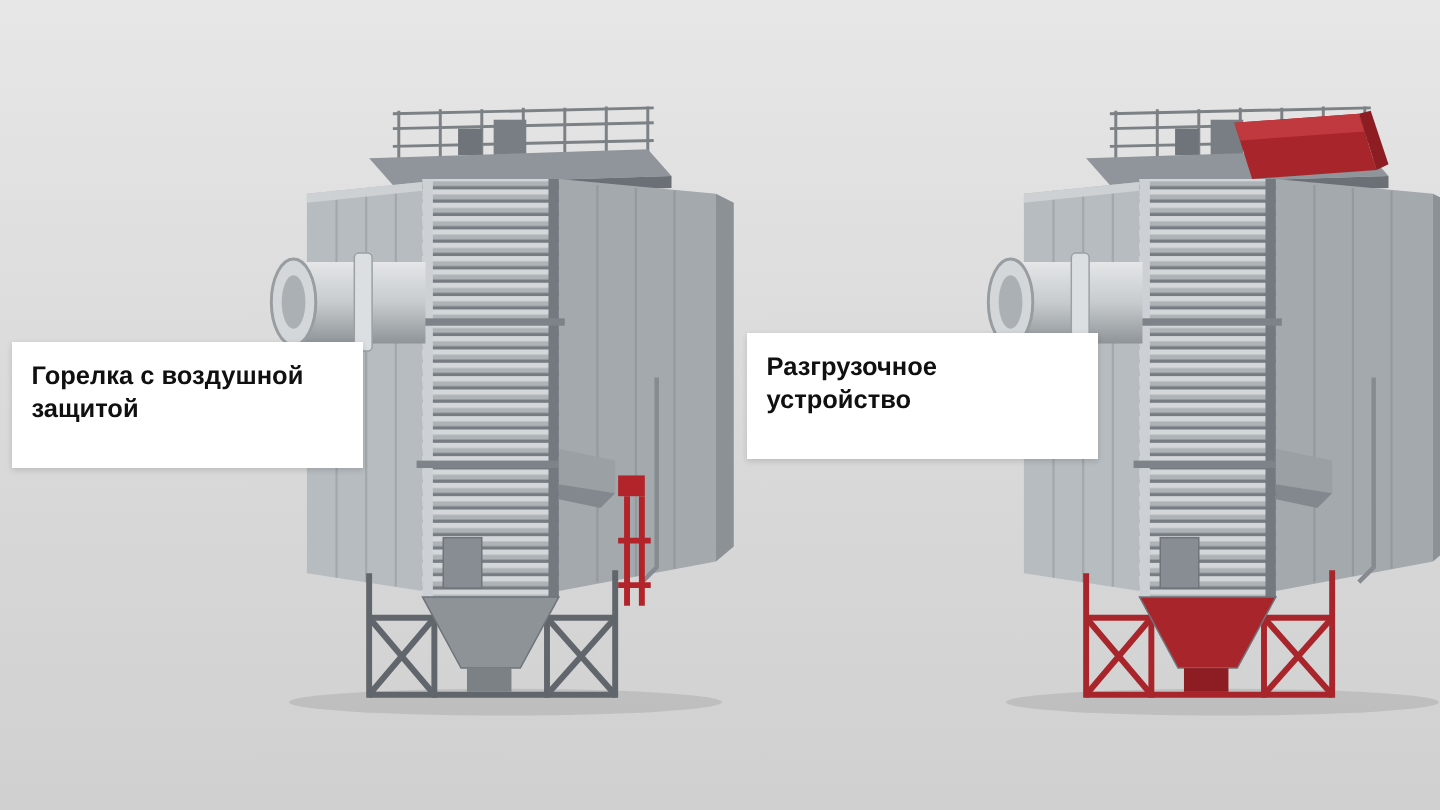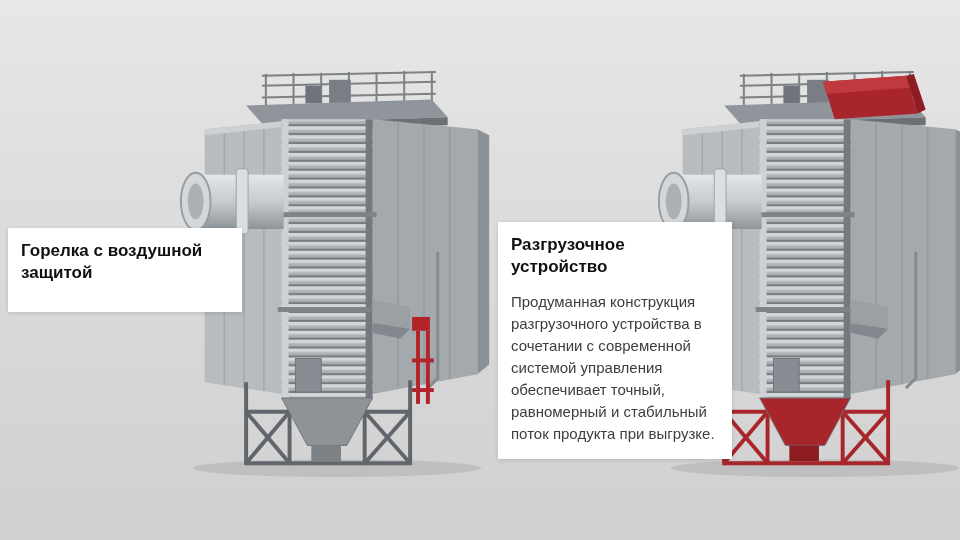--- a/index.html
+++ b/index.html
@@ -183,16 +183,15 @@
       <use href="#dryer" xlink:href="#dryer"></use>
     </svg>
   </div>
 
   <div class="card card-left">
     <h2>Горелка с воздушной защитой</h2>
   </div>
 
   <div class="card card-right">
     <h2>Разгрузочное устройство</h2>
-    <p>Продуманная конструкция разгрузочного устройства в сочетании с современной системой управления обеспечивает точный, равномерный и стабильный поток продукта при выгрузке.</p>
   </div>
 
 </div>
 
 </body></html>

